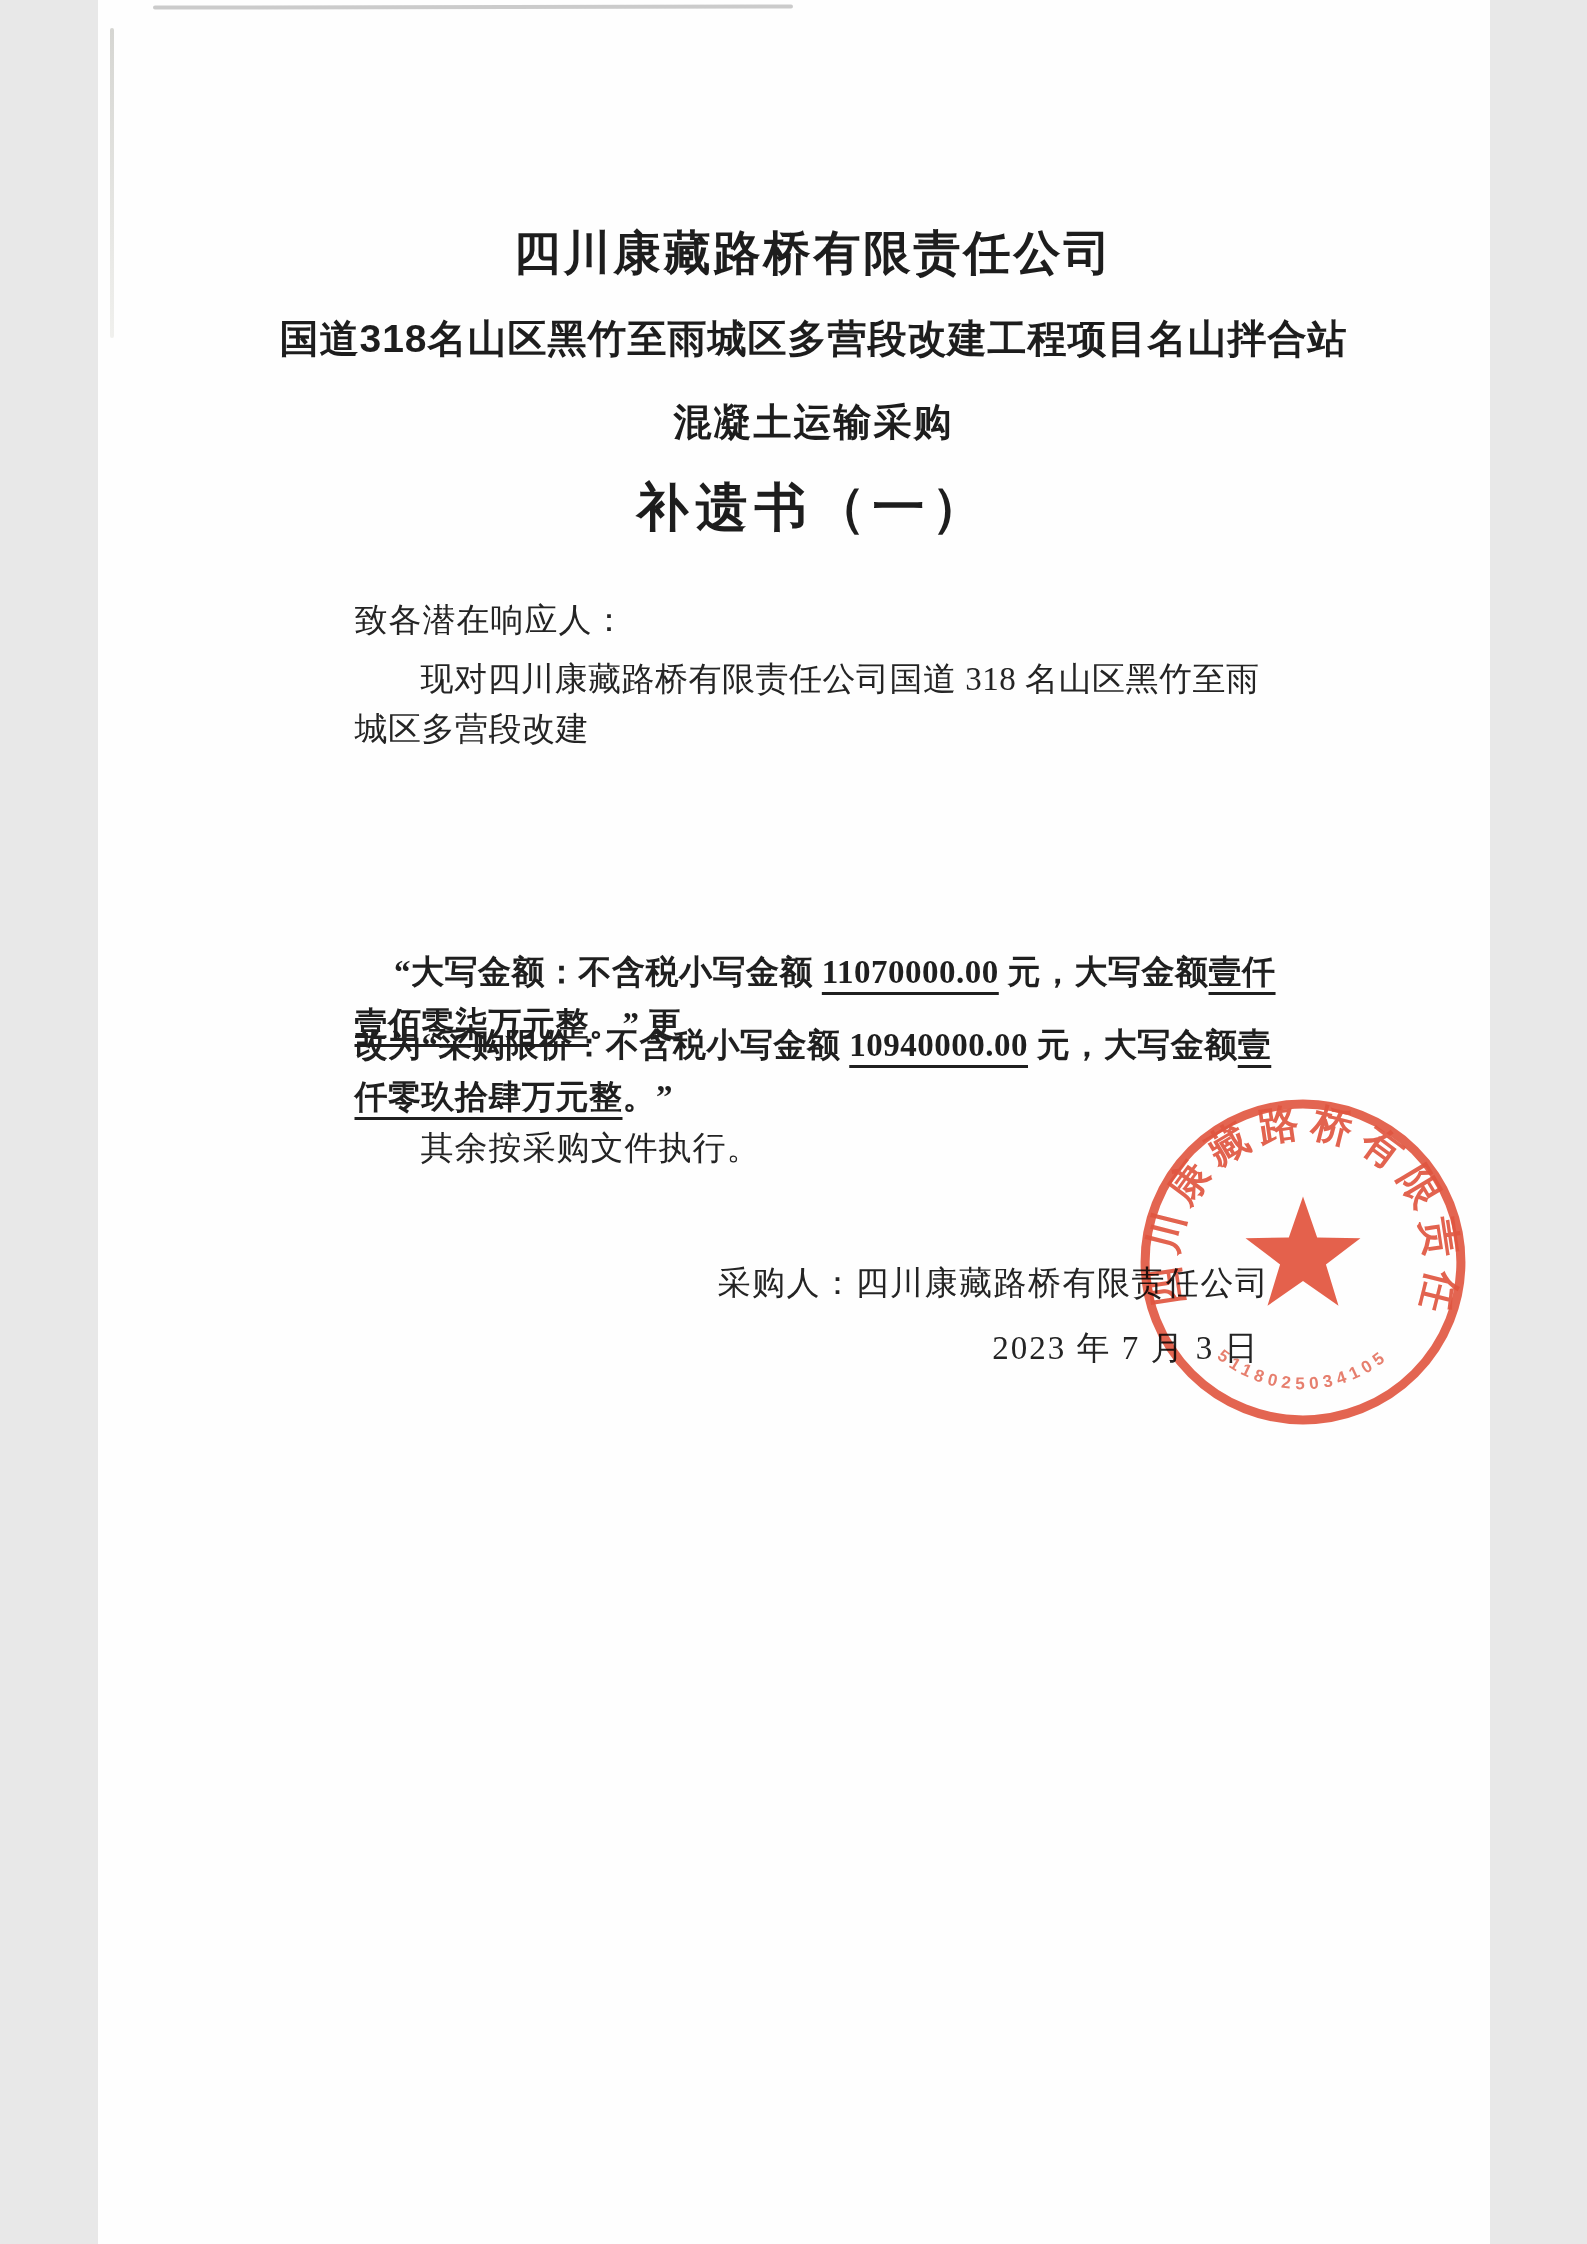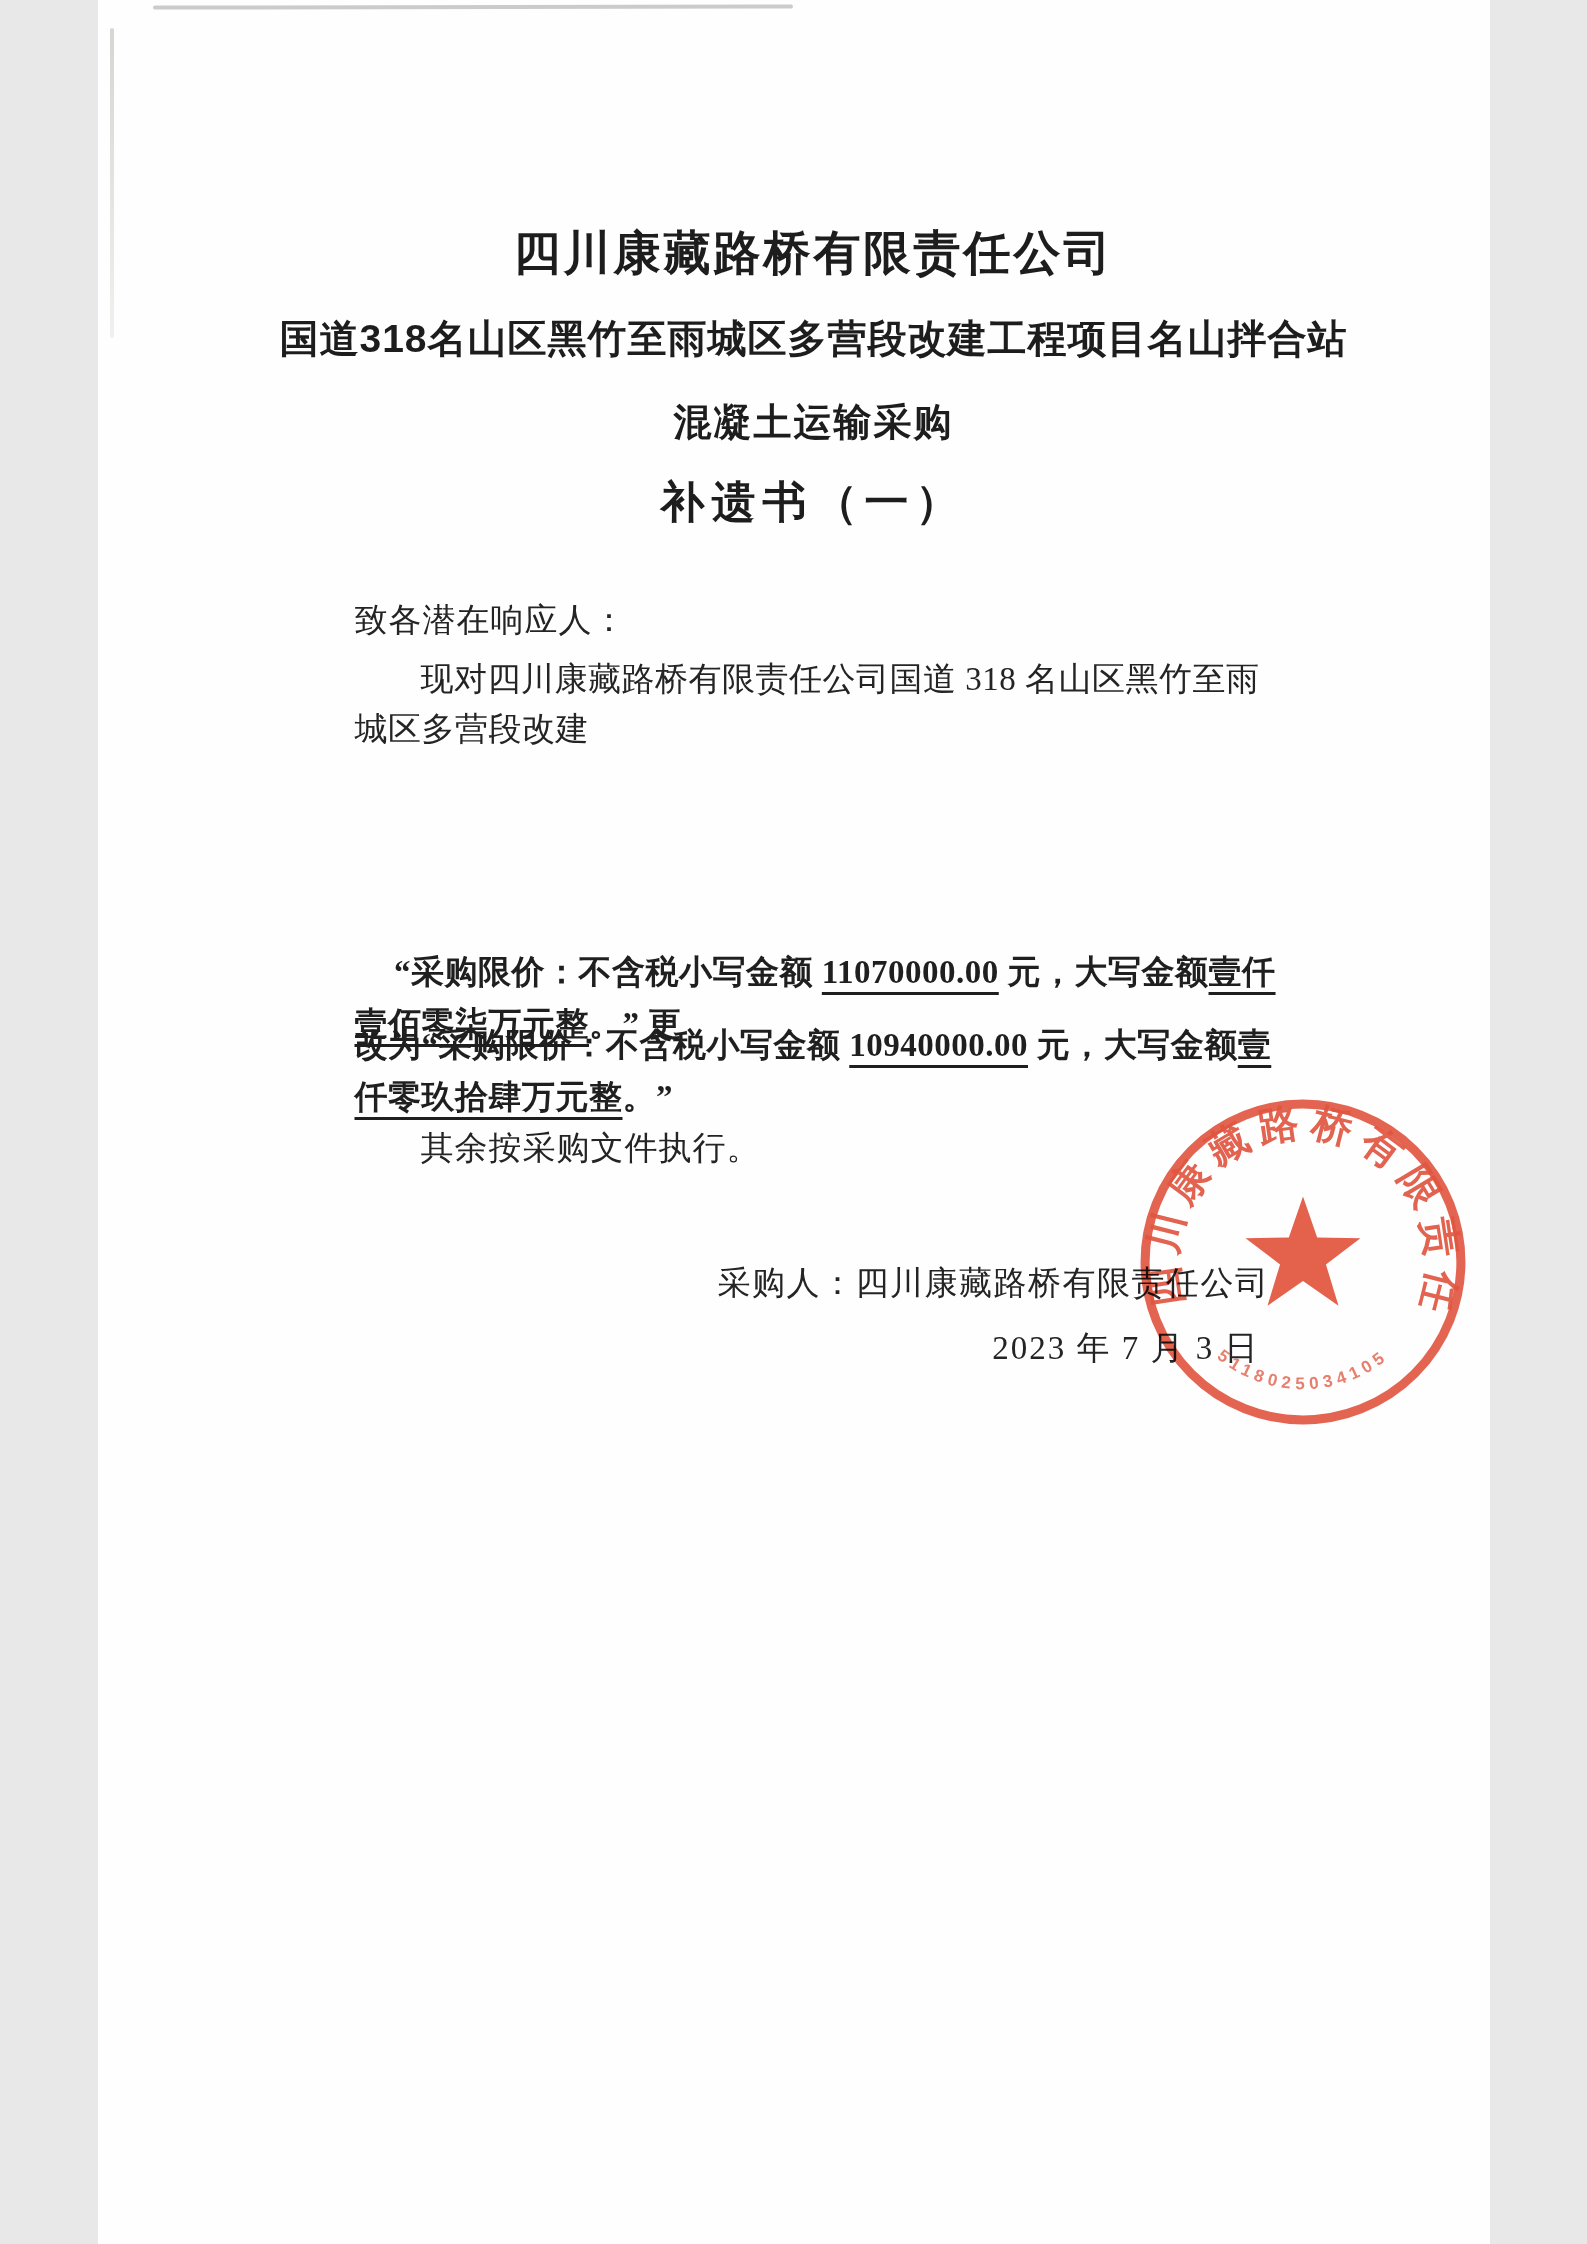--- a/index.html
+++ b/index.html
@@ -30,21 +30,21 @@
 
   .heading {
     position: absolute; left: 40px; right: 0;
     text-align: center;
     font-family: "Liberation Sans", "DejaVu Sans", sans-serif;
     font-weight: 700; color: #1d1d1d;
   }
   .title-company  { top: 222px; font-size: 47px; letter-spacing: 3px; }
   .title-project1 { top: 312px; font-size: 39px; letter-spacing: 1px; }
   .title-project2 { top: 397px; font-size: 38px; letter-spacing: 2px; }
-  .title-doc      { top: 473px; font-size: 44px; letter-spacing: 7px; }
+  .title-doc      { top: 473px; font-size: 52px; letter-spacing: 7px; }
 
   .bodyblock { position: absolute; left: 257px; right: 209px; font-size: 33px; color: #242424; }
   .salutation { top: 598px; letter-spacing: 1px; }
   .intro { top: 654px; }
   .intro .line { height: 66px; line-height: 50px; letter-spacing: .5px; }
   .intro .line:first-child { text-indent: 2em; }
 
   .amendment { top: 946px; font-weight: 700; color: #1f1f1f; }
   .amend-line { height: 73px; line-height: 52px; letter-spacing: .5px; }
   .amend-line:first-child { text-indent: 1.2em; }
@@ -86,21 +86,21 @@
   <div class="heading title-project2">混凝土运输采购</div>
   <div class="heading title-doc">补遗书（一）</div>
 
   <div class="bodyblock salutation">致各潜在响应人：</div>
 
   <div class="bodyblock intro">
     <div class="line">现对四川康藏路桥有限责任公司国道 318 名山区黑竹至雨城区多营段改建</div>
   </div>
 
   <div class="bodyblock amendment">
-      <div class="amend-line"><span>“采购限价：不含税小写金额 </span><span class="u">11070000.00</span><span> 元，大写金额</span><span class="u">壹仟壹佰零柒万元整</span><span>。” 更</span></div>
+      <div class="amend-line"><span>“大写金额：不含税小写金额 </span><span class="u">11070000.00</span><span> 元，大写金额</span><span class="u">壹仟壹佰零柒万元整</span><span>。” 更</span></div>
       <div class="amend-line"><span>改为“采购限价：不含税小写金额 </span><span class="u">10940000.00</span><span> 元，大写金额</span><span class="u">壹仟零玖拾肆万元整</span><span>。”</span></div>
     </div>
 
   <div class="bodyblock closing">其余按采购文件执行。</div>
 
   <div class="sig-purchaser">采购人：四川康藏路桥有限责任公司</div>
   <div class="sig-date">2023 年 7 月 3 日</div>
 
   <svg class="stamp" viewBox="0 0 346 346" xmlns="http://www.w3.org/2000/svg">
     <g>

